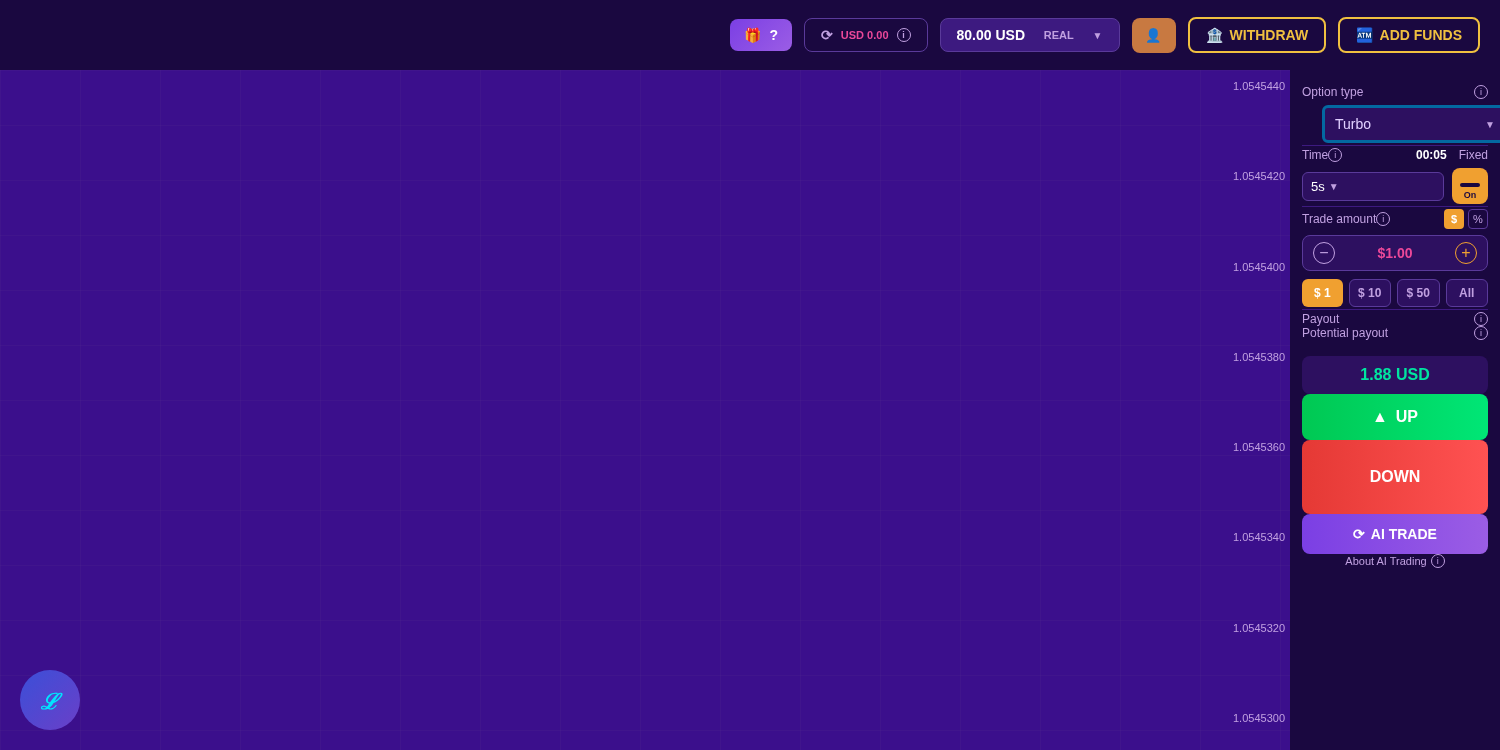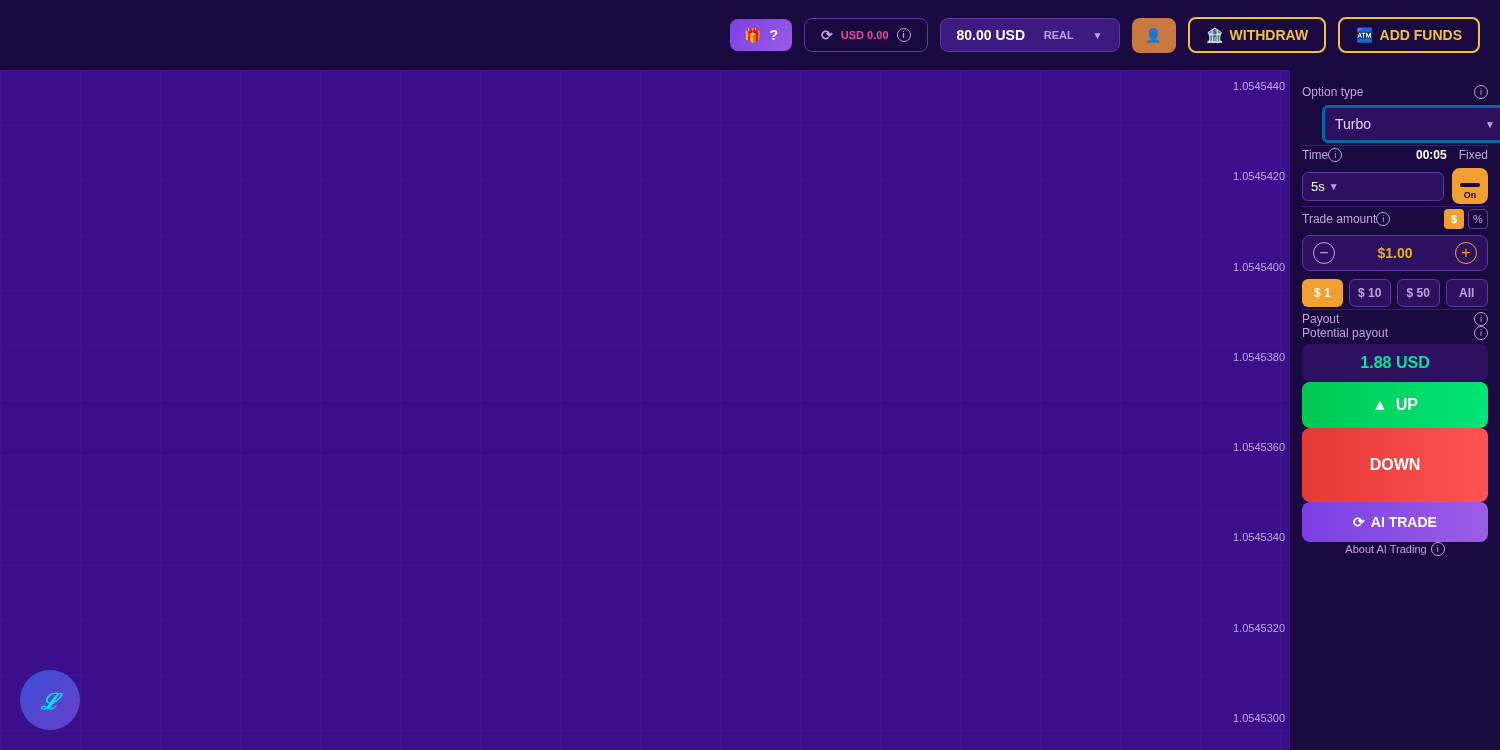--- a/index.html
+++ b/index.html
@@ -298,21 +298,21 @@
       color: #c0a0e0;
       font-size: 16px;
       cursor: pointer;
       display: flex;
       align-items: center;
       justify-content: center;
       line-height: 1;
     }
 
     .amount-value {
-      color: #eab308;
+      color: #ec4899;
       font-size: 14px;
       font-weight: bold;
     }
 
     .quick-amounts {
       display: flex;
       gap: 6px;
     }
 
     .quick-btn {
@@ -578,21 +578,21 @@
         <span class="panel-label">Payout</span>
         <span class="info-icon">i</span>
       </div>
     </div>
 
     <div>
       <div class="panel-row">
         <span class="panel-label">Potential payout</span>
         <span class="info-icon">i</span>
       </div>
-      <div class="potential-payout-value" style="margin-top:4px;">
+      <div class="potential-payout-value" style="margin-top:16px;">
         <span>1.88 USD</span>
       </div>
     </div>
 
     <button class="up-btn">
       <span>▲</span>
       <span>UP</span>
     </button>
 
     <button class="down-btn">

